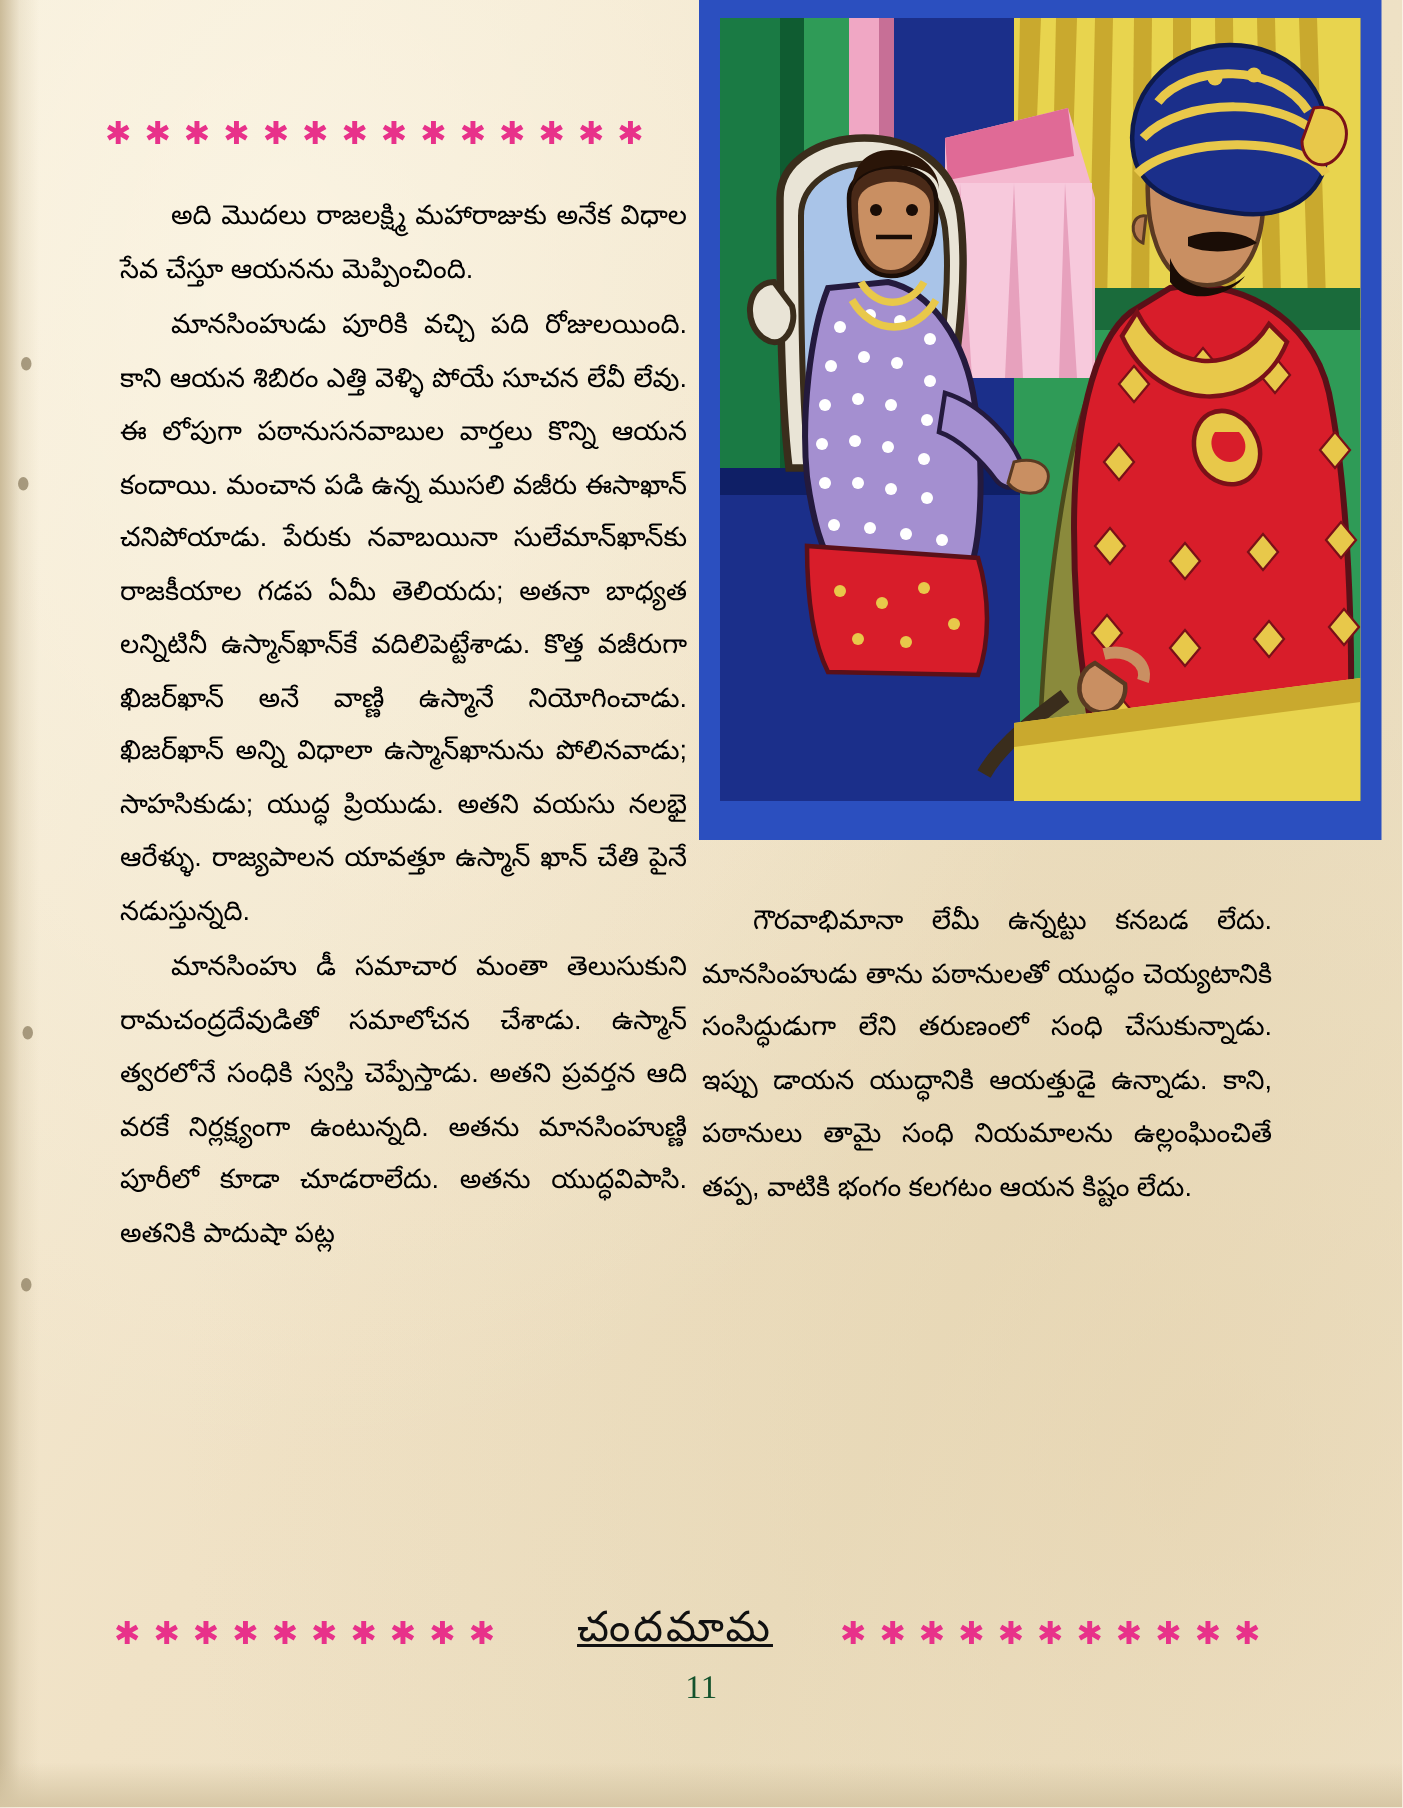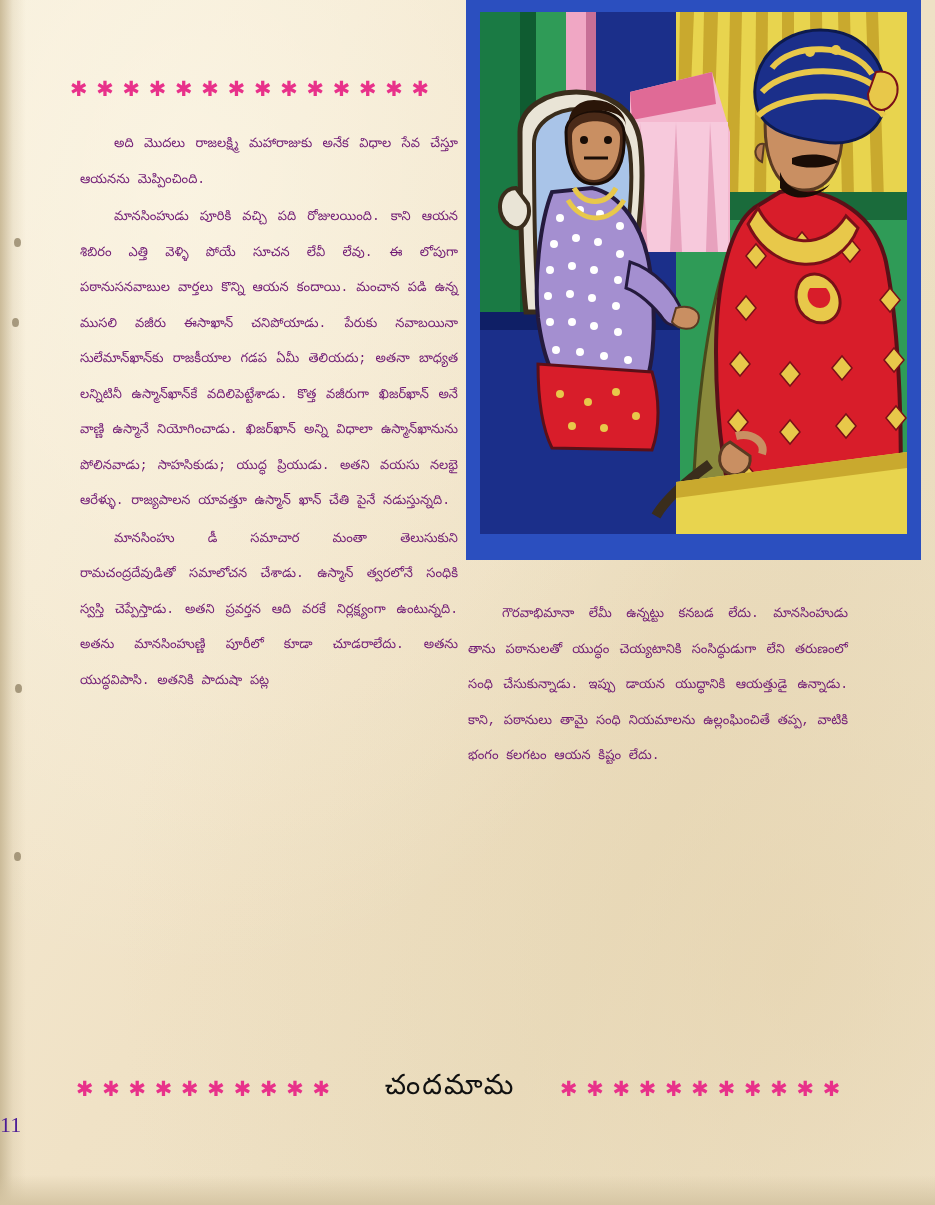--- a/index.html
+++ b/index.html
@@ -87,25 +87,25 @@
     width: 262px;
   }
   #band-bottom-right {
     left: 560px;
     top: 1078px;
     width: 288px;
   }
   
   .column {
     position: absolute;
-    color: #701a75;
-    font-size: 13px;
+    color: #000000;
+    font-size: 18px;
     line-height: 35.5px;
     text-align: justify;
-    font-family: Liberation Mono, monospace;
+    font-family: Liberation Sans, sans-serif;
   }
   #col-left {
     left: 80px;
     top: 126px;
     width: 378px;
   }
   #col-right {
     left: 468px;
     top: 578px;
     width: 380px;
@@ -118,28 +118,30 @@
   }
   #footer-title {
     position: absolute;
     left: 345px;
     top: 1068px;
     width: 210px;
     text-align: center;
     font-size: 28px;
     color: #111;
     letter-spacing: 2px;
+    text-decoration: underline;
   }
   #page-number {
     position: absolute;
     left: 0;
     right: 0;
     top: 1112px;
+    text-align: center;
     font-size: 22px;
-    color: #4c1d95;
+    color: #14532d;
     font-family: "Liberation Serif", serif;
   }
 </style>
 </head>
 <body>
 
 <div id="page">
 
   <div id="paper-texture"></div>
   <div id="page-edge-left"></div>

